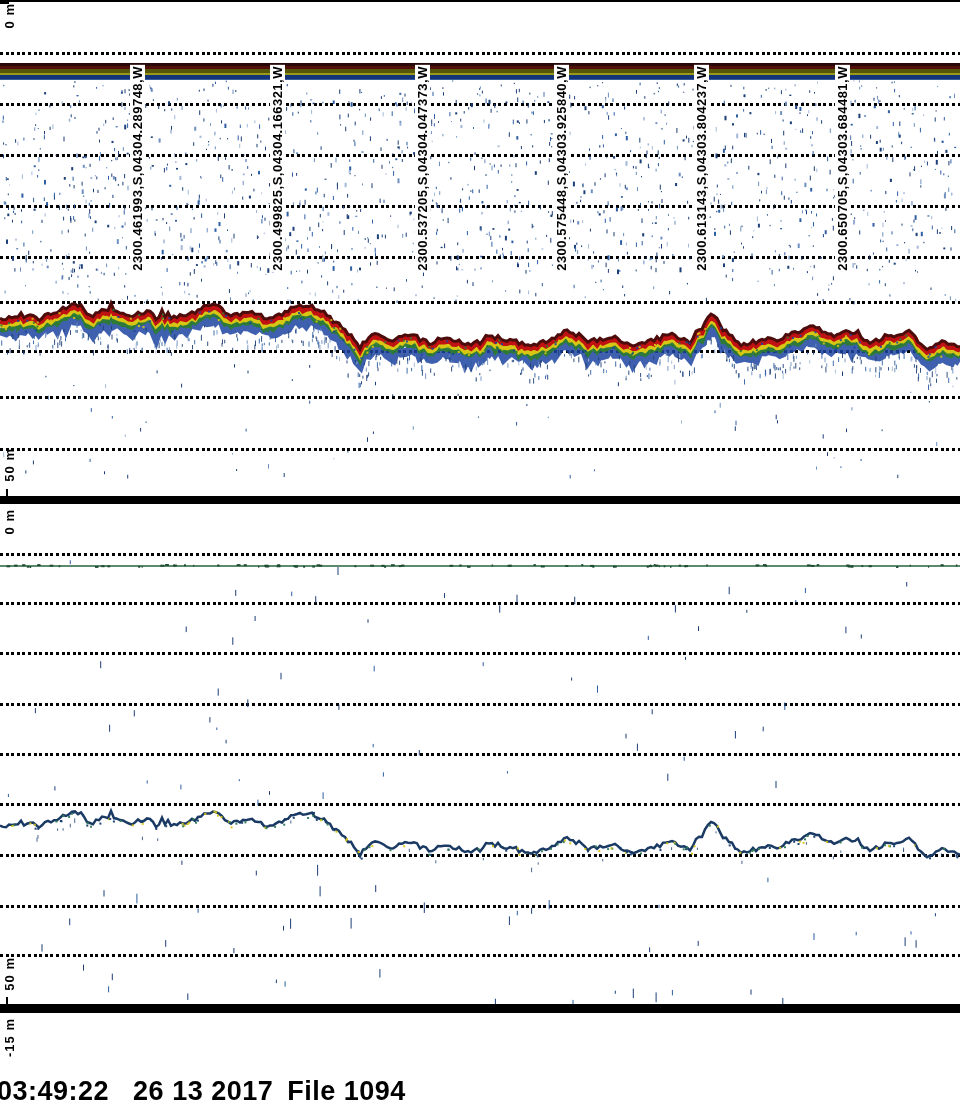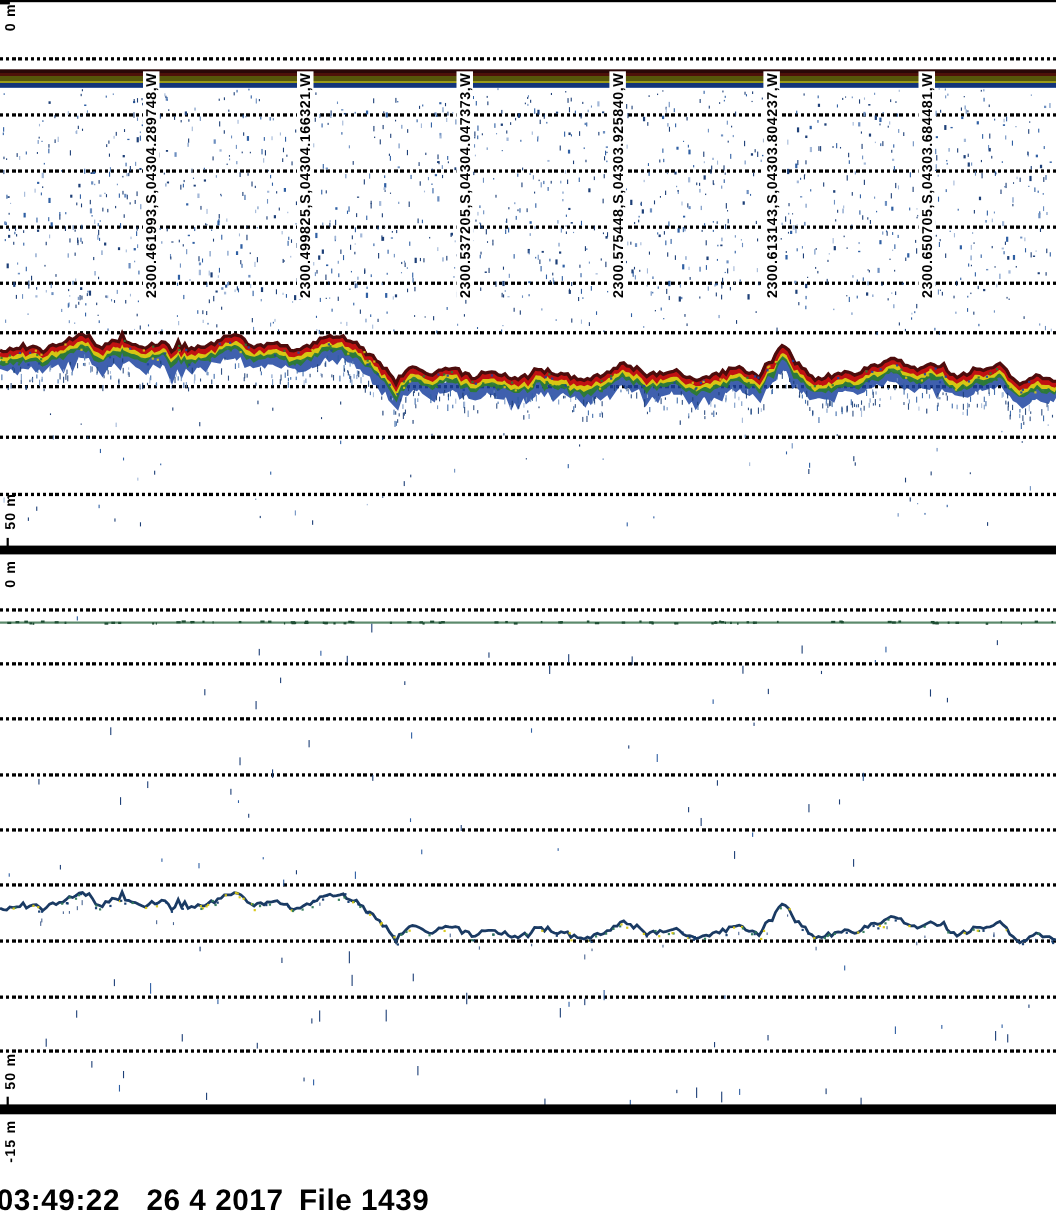--- a/index.html
+++ b/index.html
@@ -2547,16 +2547,16 @@
   <span class="depth-label" style="left:2px;top:509px;">0 m</span>
   <span class="depth-label" style="left:2px;top:957px;">50 m</span>
   <span class="depth-label" style="left:2px;top:1018px;">-15 m</span>
 
   <div class="separator" style="top:496px;height:8px;"></div>
   <div class="separator" style="top:1004px;height:9px;"></div>
   <div class="sep-tick" style="left:6px;top:489px;height:8px;"></div>
   <div class="sep-tick" style="left:6px;top:997px;height:8px;"></div>
 
   <div class="status-bar">
-    <span>03:49:22</span><span class="gap-lg"></span><span>26 4 2017</span><span class="gap-sm"></span><span>File 1439</span>
+    <span>03:49:22</span><span class="gap-lg"></span><span>26 13 2017</span><span class="gap-sm"></span><span>File 1094</span>
   </div>
 
 </div>
 
 </body></html>

